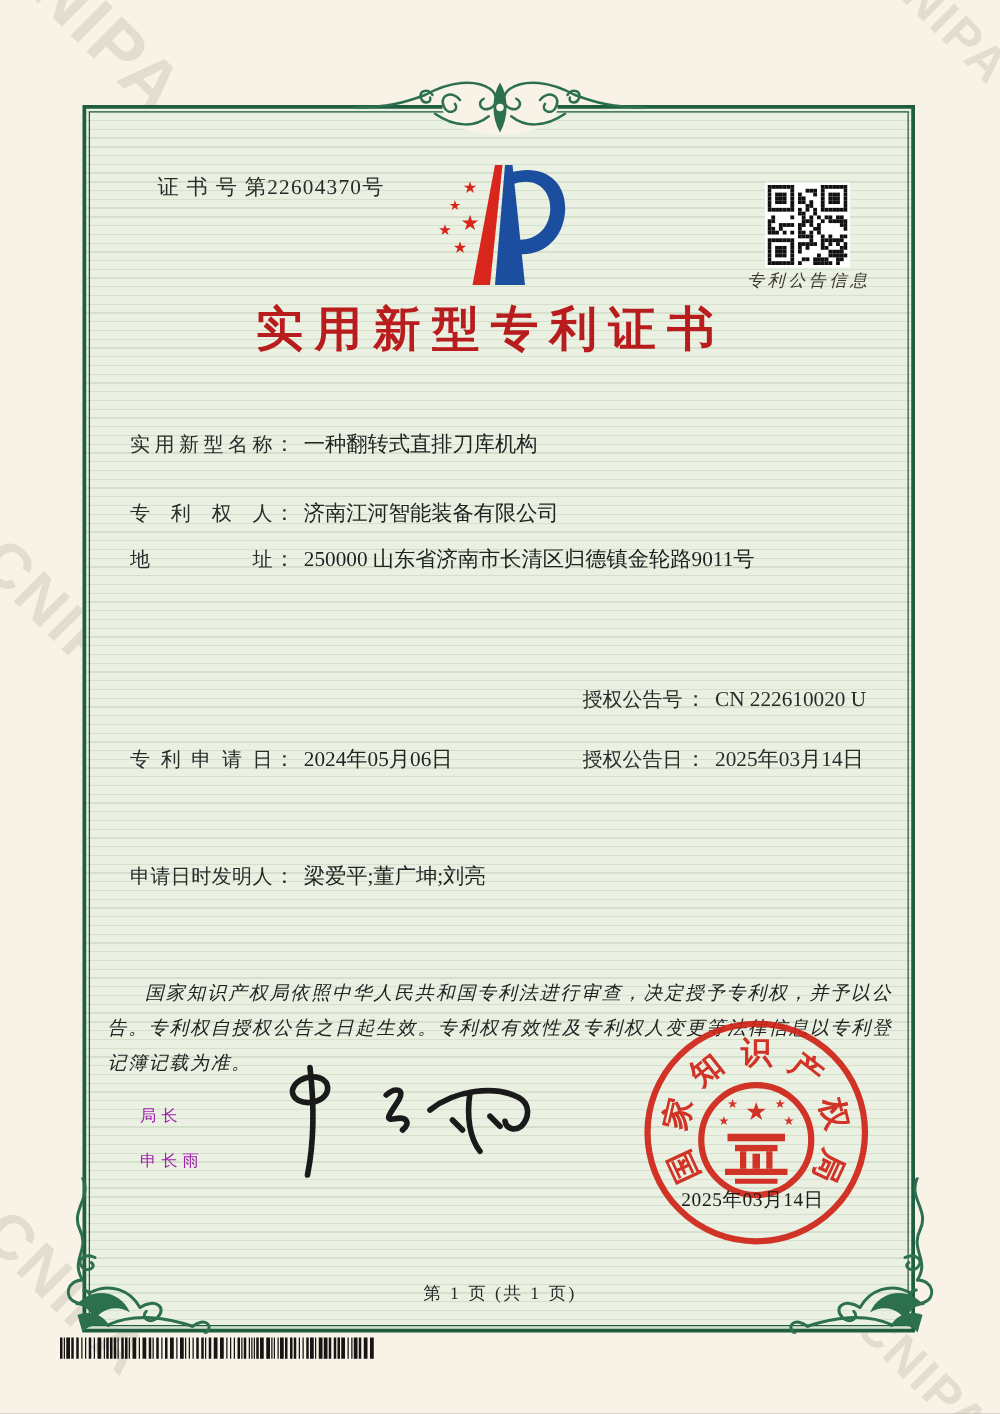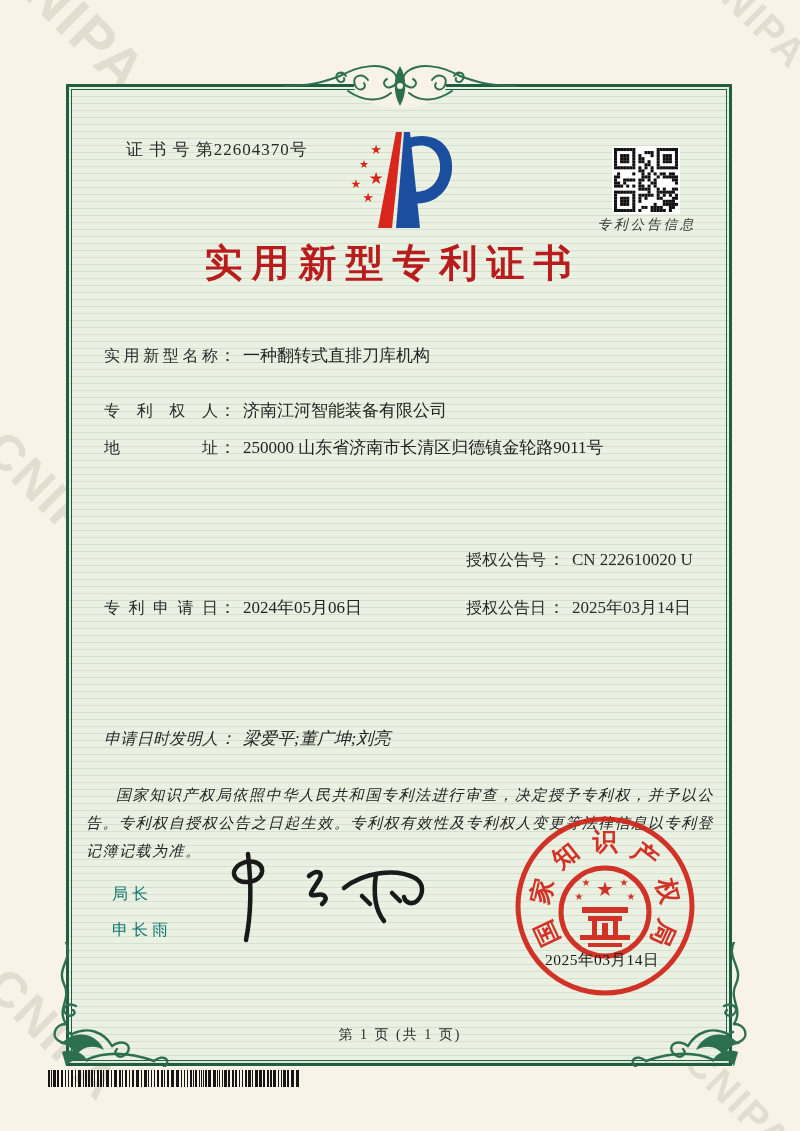--- a/index.html
+++ b/index.html
@@ -57,21 +57,21 @@
   .row2 .val{margin-left:5px;}
   
   #statement{
     position:absolute; left:86px; top:766px; width:628px; z-index:4;
     font-size:15px; line-height:28px; letter-spacing:1.5px;
     text-indent:2em; text-align:justify; font-style:italic; color:#222;
   }
   
   #director-title, #director-name{
     position:absolute; left:112px; z-index:4;
-    font-family:Liberation Mono, monospace; font-size:16px; letter-spacing:4px; color:#0f766e;
+    font-family:Liberation Mono, monospace; font-size:13px; letter-spacing:4px; color:#a21caf;
   }
   #director-title{top:884px;}
   #director-name{top:920px;}
   #signature{position:absolute; left:212px; top:848px; z-index:4;}
   
   #seal{position:absolute; left:505px; top:814px; z-index:5;}
   #seal-date{
     position:absolute; left:545px; top:950px; z-index:6;
     font-size:15.5px; color:#1a1a1a; letter-spacing:0.5px;
   }
@@ -401,21 +401,21 @@
   </div>
   <div class="row2" style="top:548px;">
     <span class="lbl">授权公告号</span><span class="colon">：</span><span class="val">CN 222610020 U</span>
   </div>
   <div class="row" style="top:596px;">
     <span class="lbl">专利申请日</span><span class="colon">：</span><span class="val">2024年05月06日</span>
   </div>
   <div class="row2" style="top:596px;">
     <span class="lbl">授权公告日</span><span class="colon">：</span><span class="val">2025年03月14日</span>
   </div>
-  <div class="row" style="top:727px;font-style:italic;">
+  <div class="row" style="top:689px;">
     <span class="lbl">申请日时发明人</span><span class="colon">：</span><span class="val">梁爱平;董广坤;刘亮</span>
   </div>
 
   <p id="statement">国家知识产权局依照中华人民共和国专利法进行审查，决定授予专利权，并予以公告。专利权自授权公告之日起生效。专利权有效性及专利权人变更等法律信息以专利登记簿记载为准。</p>
 
   <div id="director-title">局长</div>
   <div id="director-name">申长雨</div>
   <svg id="signature" width="225" height="100" viewBox="0 0 225 100">
     <g fill="none" stroke="#1a1a1a" stroke-width="4.5" stroke-linecap="round">
       <path d="M22,24 C26,10 52,10 50,24 C48,36 24,38 22,26"></path>

